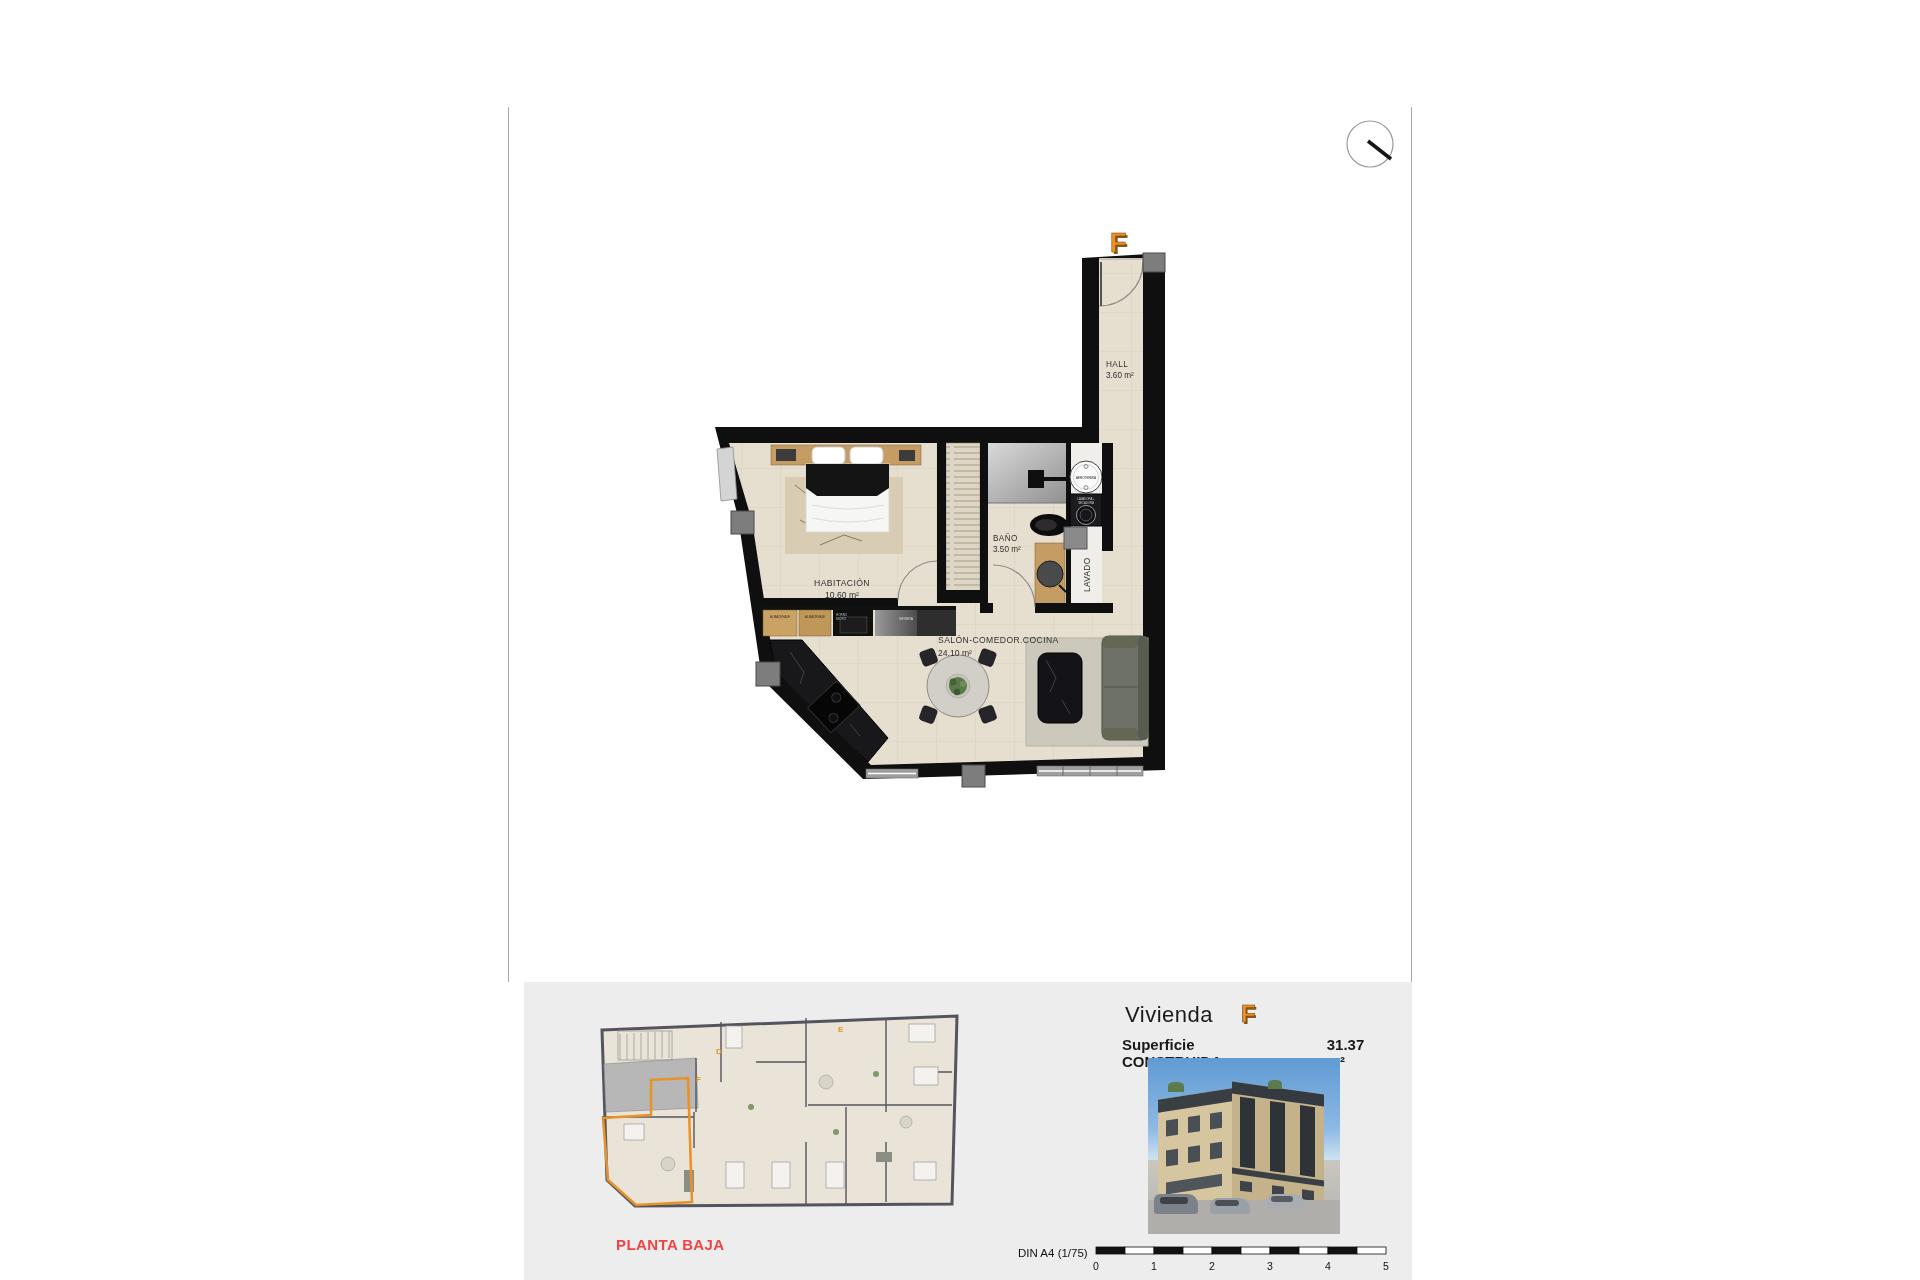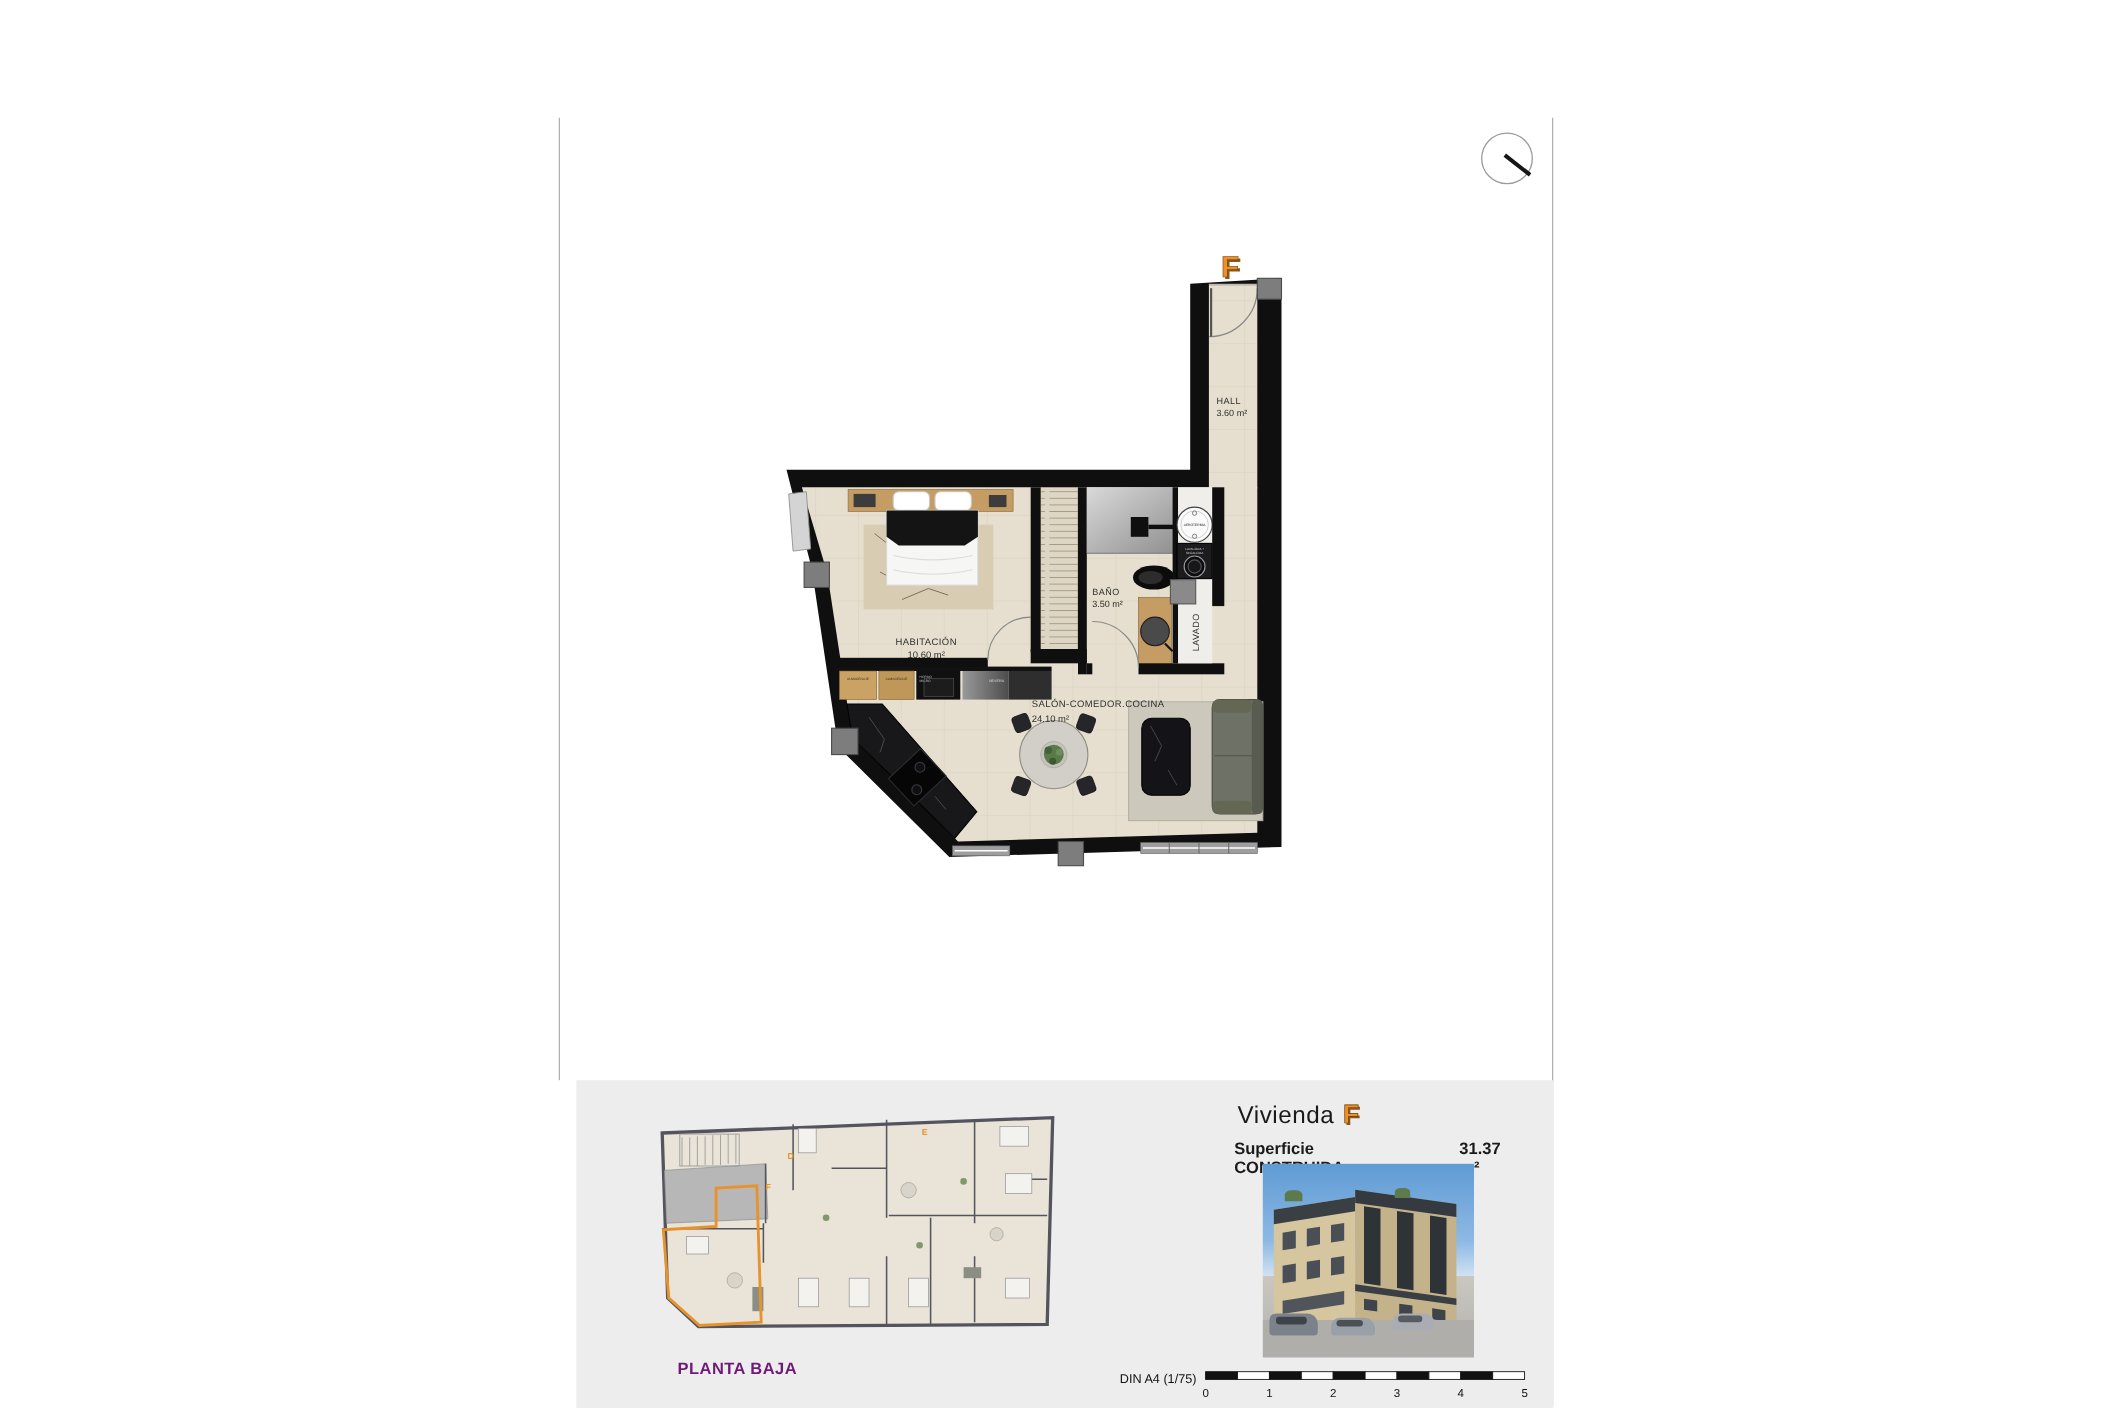--- a/index.html
+++ b/index.html
@@ -5,23 +5,23 @@
   html,body{margin:0;padding:0;background:#fff;}
   #canvas{position:relative;width:1920px;height:1280px;background:#ffffff;overflow:hidden;
           font-family:"Liberation Sans", sans-serif;}
   .vline{position:absolute;width:1px;background:#a8a8a8;}
   #band{position:absolute;left:524px;top:982px;width:888px;height:298px;background:#ededed;}
   svg text{font-family:"Liberation Sans", sans-serif;}
   #plan-svg{position:absolute;left:700px;top:215px;}
   #compass{position:absolute;left:1344px;top:116px;}
   #overview-svg{position:absolute;left:576px;top:1012px;}
   #planta-baja{position:absolute;left:616px;top:1236px;font-size:15px;font-weight:bold;
-               letter-spacing:.4px;color:#701a75;}
+               letter-spacing:.4px;color:#ef4444;}
   #summary-title{position:absolute;left:1125px;top:1000px;font-size:22px;color:#1a1a1a;
-                 letter-spacing:.5px;display:flex;align-items:baseline;gap:8px;}
+                 letter-spacing:.5px;display:flex;align-items:baseline;gap:28px;}
   #summary-title .unit{font-weight:bold;color:#ee8f28;font-size:24px;
                  text-shadow:1.5px 1.5px 0 #8a5a1a;-webkit-text-stroke:.6px #5e3c10;}
   #summary-surface{position:absolute;left:1122px;top:1036px;width:260px;font-size:15px;
                  font-weight:bold;color:#1a1a1a;display:flex;}
   #summary-surface .val{margin-left:42px;}
   #photo{position:absolute;left:1148px;top:1058px;width:192px;height:176px;overflow:hidden;
          background:linear-gradient(180deg,#5f9bd4 0%,#8db9e4 40%,#cfe2f2 58%,#c9c7c0 58%,#b3b1ac 100%);}
   .pb{position:absolute;}
   #scalebar-svg{position:absolute;left:1016px;top:1240px;}
 </style>

